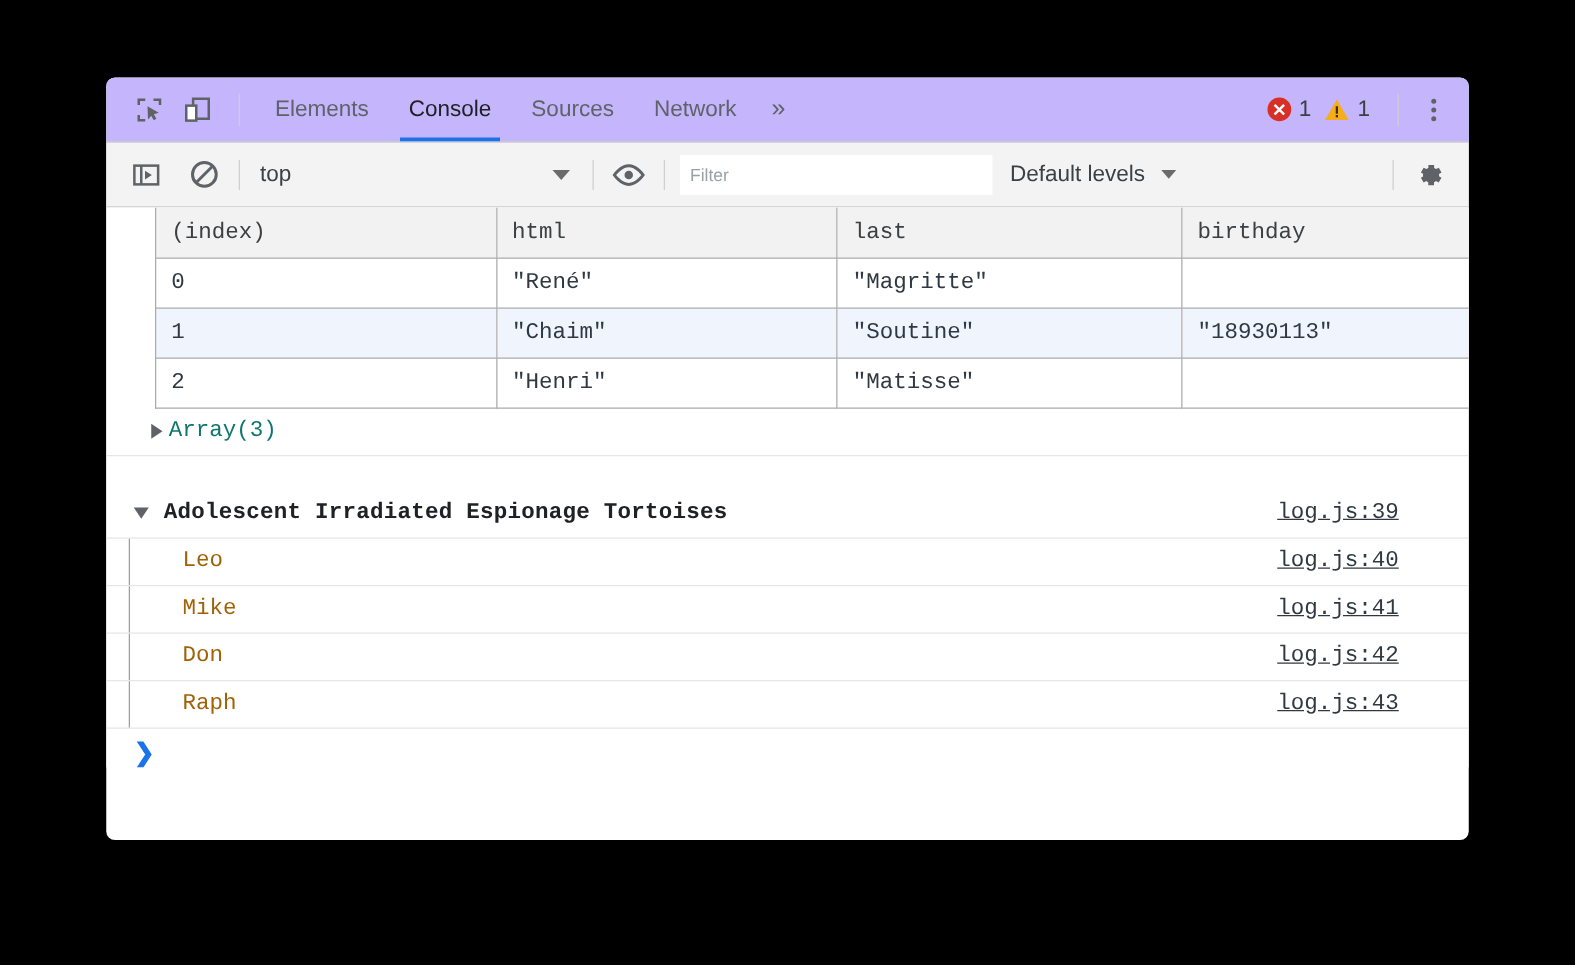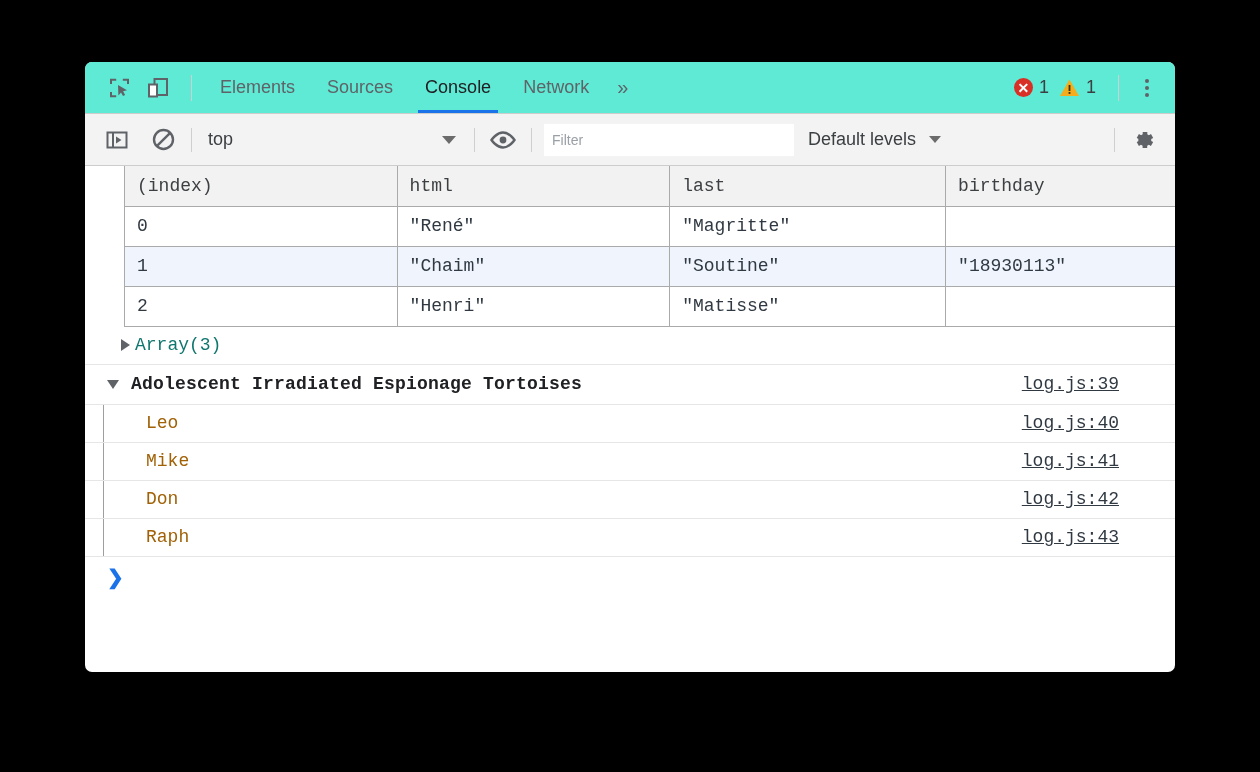--- a/index.html
+++ b/index.html
@@ -49,21 +49,21 @@
   .window-title {
     font-size: 21px;
     color: #8a8a8a;
     letter-spacing: 0.1px;
     white-space: nowrap;
   }
 
   
   .tabbar {
     height: 52px;
-    background: #5eead4;
+    background: #c4b5fd;
     border-bottom: 1px solid #cdcdcd;
     display: flex;
     align-items: center;
     padding: 0 12px 0 18px;
     position: relative;
   }
   .tb-icon {
     width: 34px; height: 34px;
     display: flex; align-items: center; justify-content: center;
     margin-right: 4px;
@@ -239,20 +239,21 @@
   }
 
   
   .group-header {
     display: flex;
     align-items: center;
     height: 40px;
     border-bottom: 1px solid #e6e6e6;
     padding-left: 22px;
     position: relative;
+    margin-top: 26px;
   }
   .group-title {
     font-family: "Liberation Mono", monospace;
     font-size: 18px;
     font-weight: bold;
     color: #202124;
     margin-left: 12px;
     letter-spacing: 0.2px;
   }
   .src-link {
@@ -319,22 +320,22 @@
       <svg width="26" height="26" viewBox="0 0 26 26">
         <rect x="9.5" y="4" width="12.5" height="16" fill="none" stroke="#5f6368" stroke-width="2"></rect>
         <rect x="4" y="9.5" width="8" height="12" fill="#fff" stroke="#5f6368" stroke-width="2"></rect>
       </svg>
     </div>
 
     <div class="tb-sep"></div>
 
     <div class="tabs">
       <div class="tab">Elements</div>
+      <div class="tab active">Console</div>
       <div class="tab">Sources</div>
-      <div class="tab active">Console</div>
       <div class="tab">Network</div>
       <div class="tab-more">»</div>
     </div>
 
     <div class="tabbar-right">
       <div class="badge">
         <span class="err-dot">✕</span>
         <span>1</span>
       </div>
       <div class="badge">

